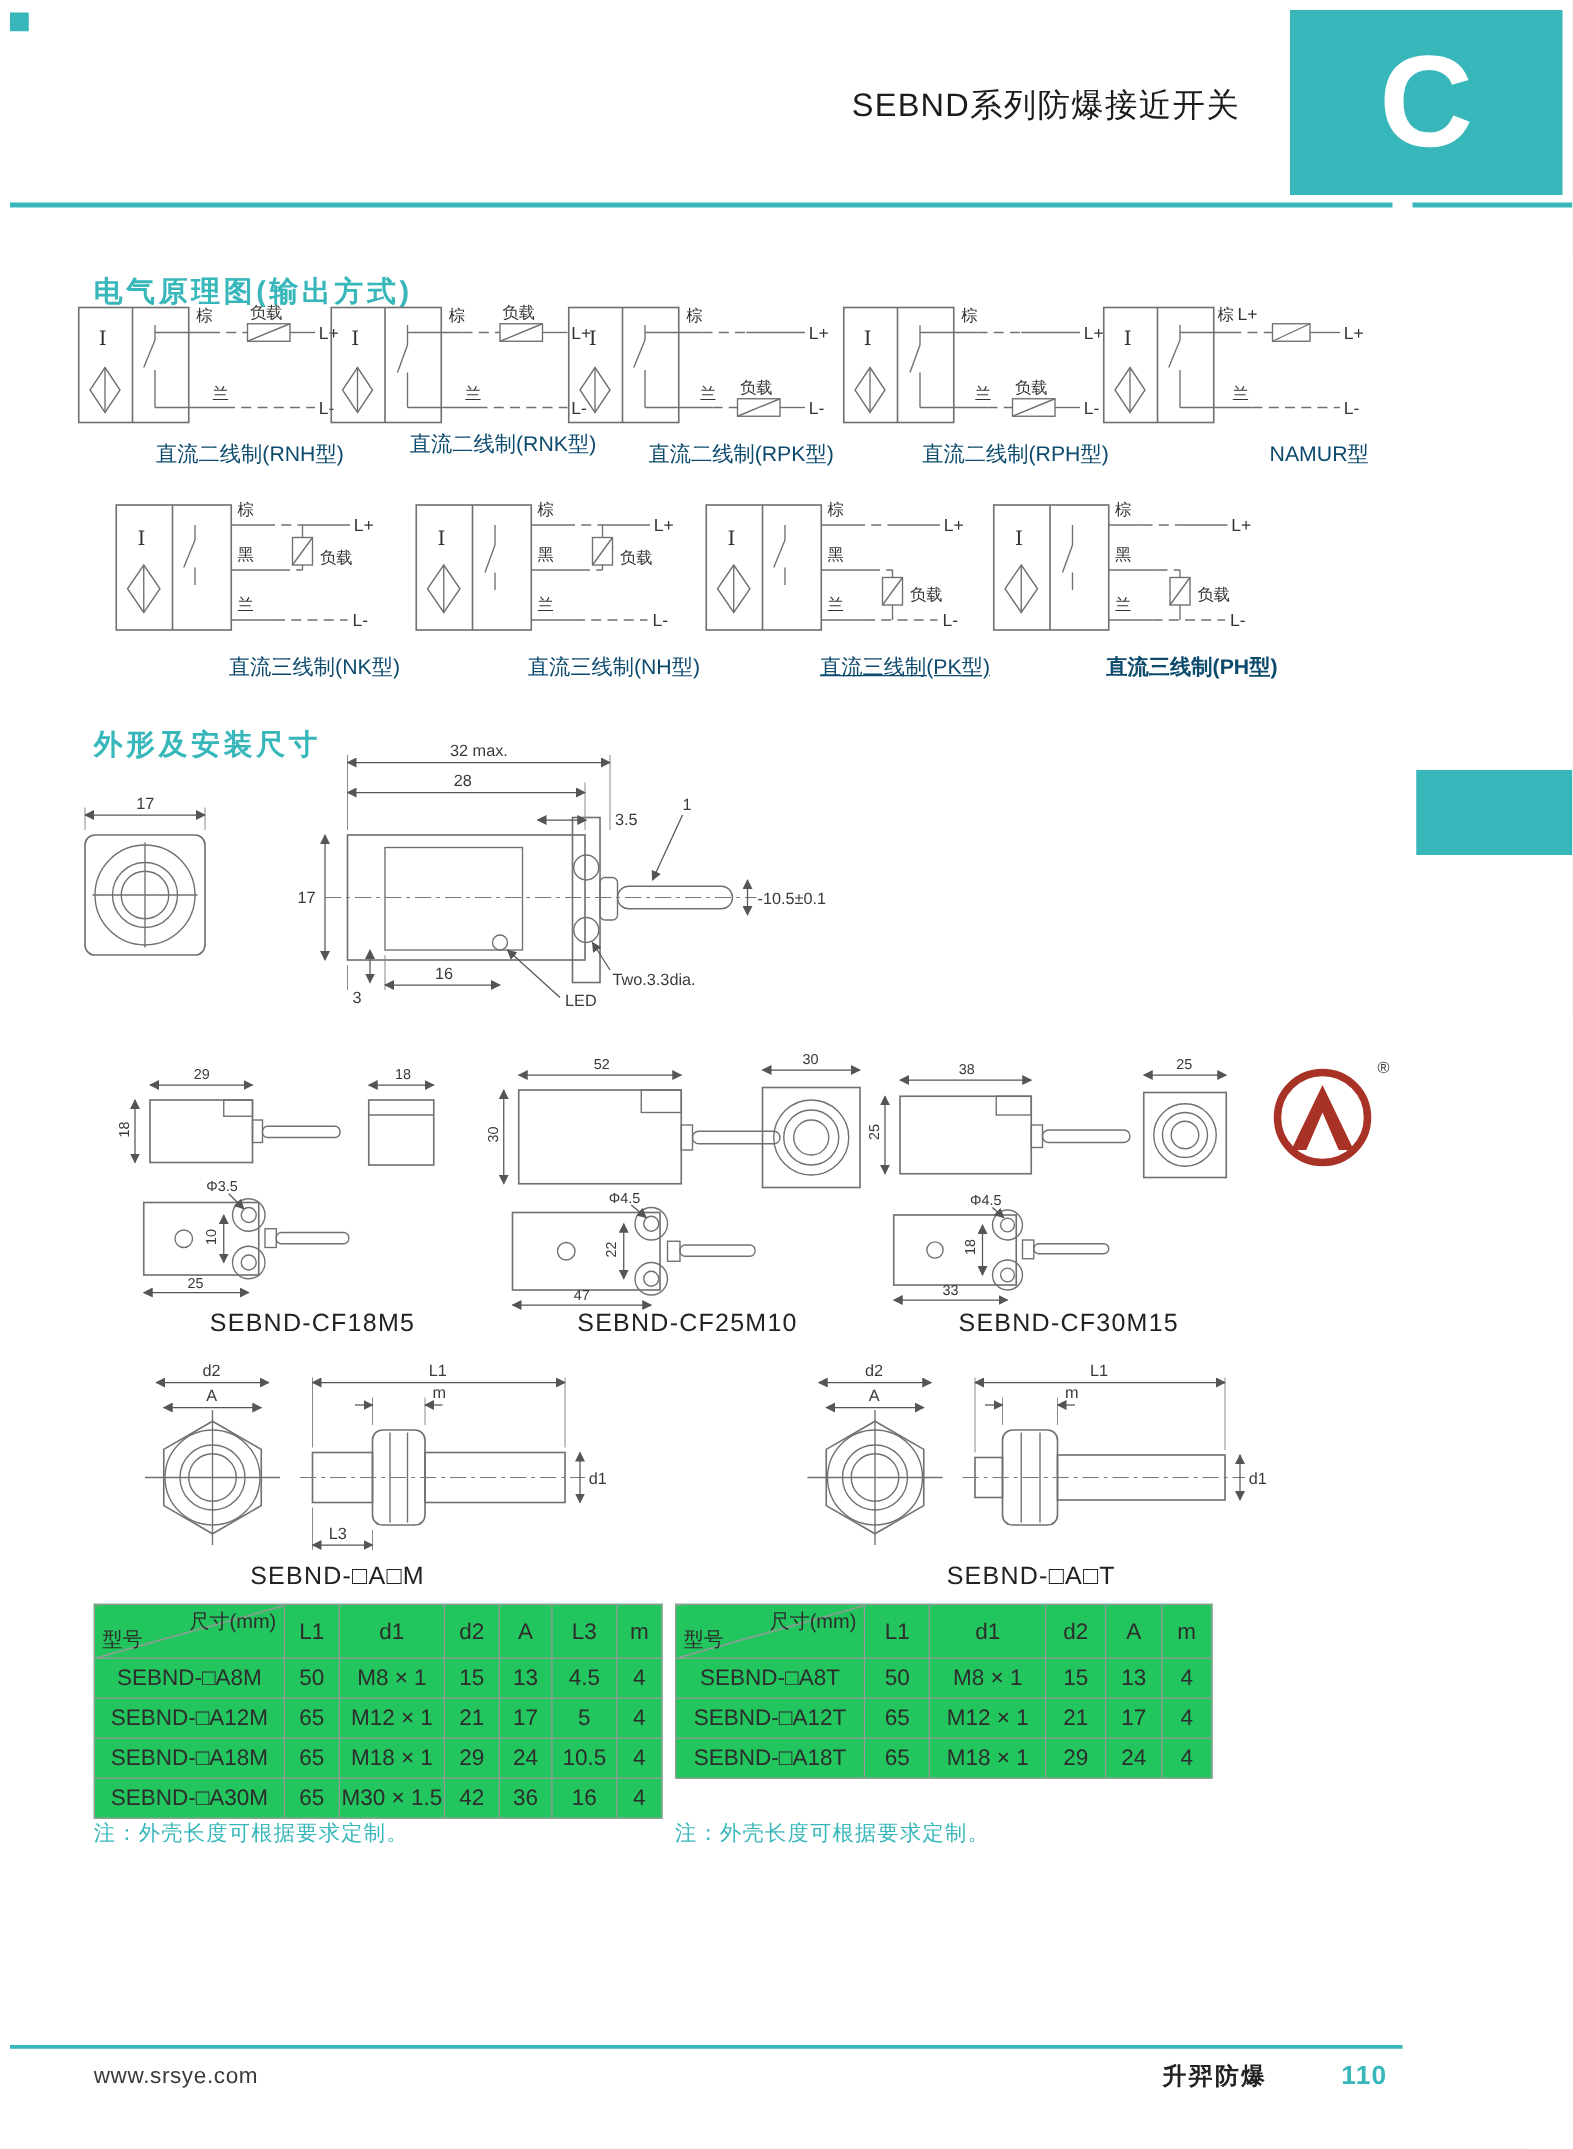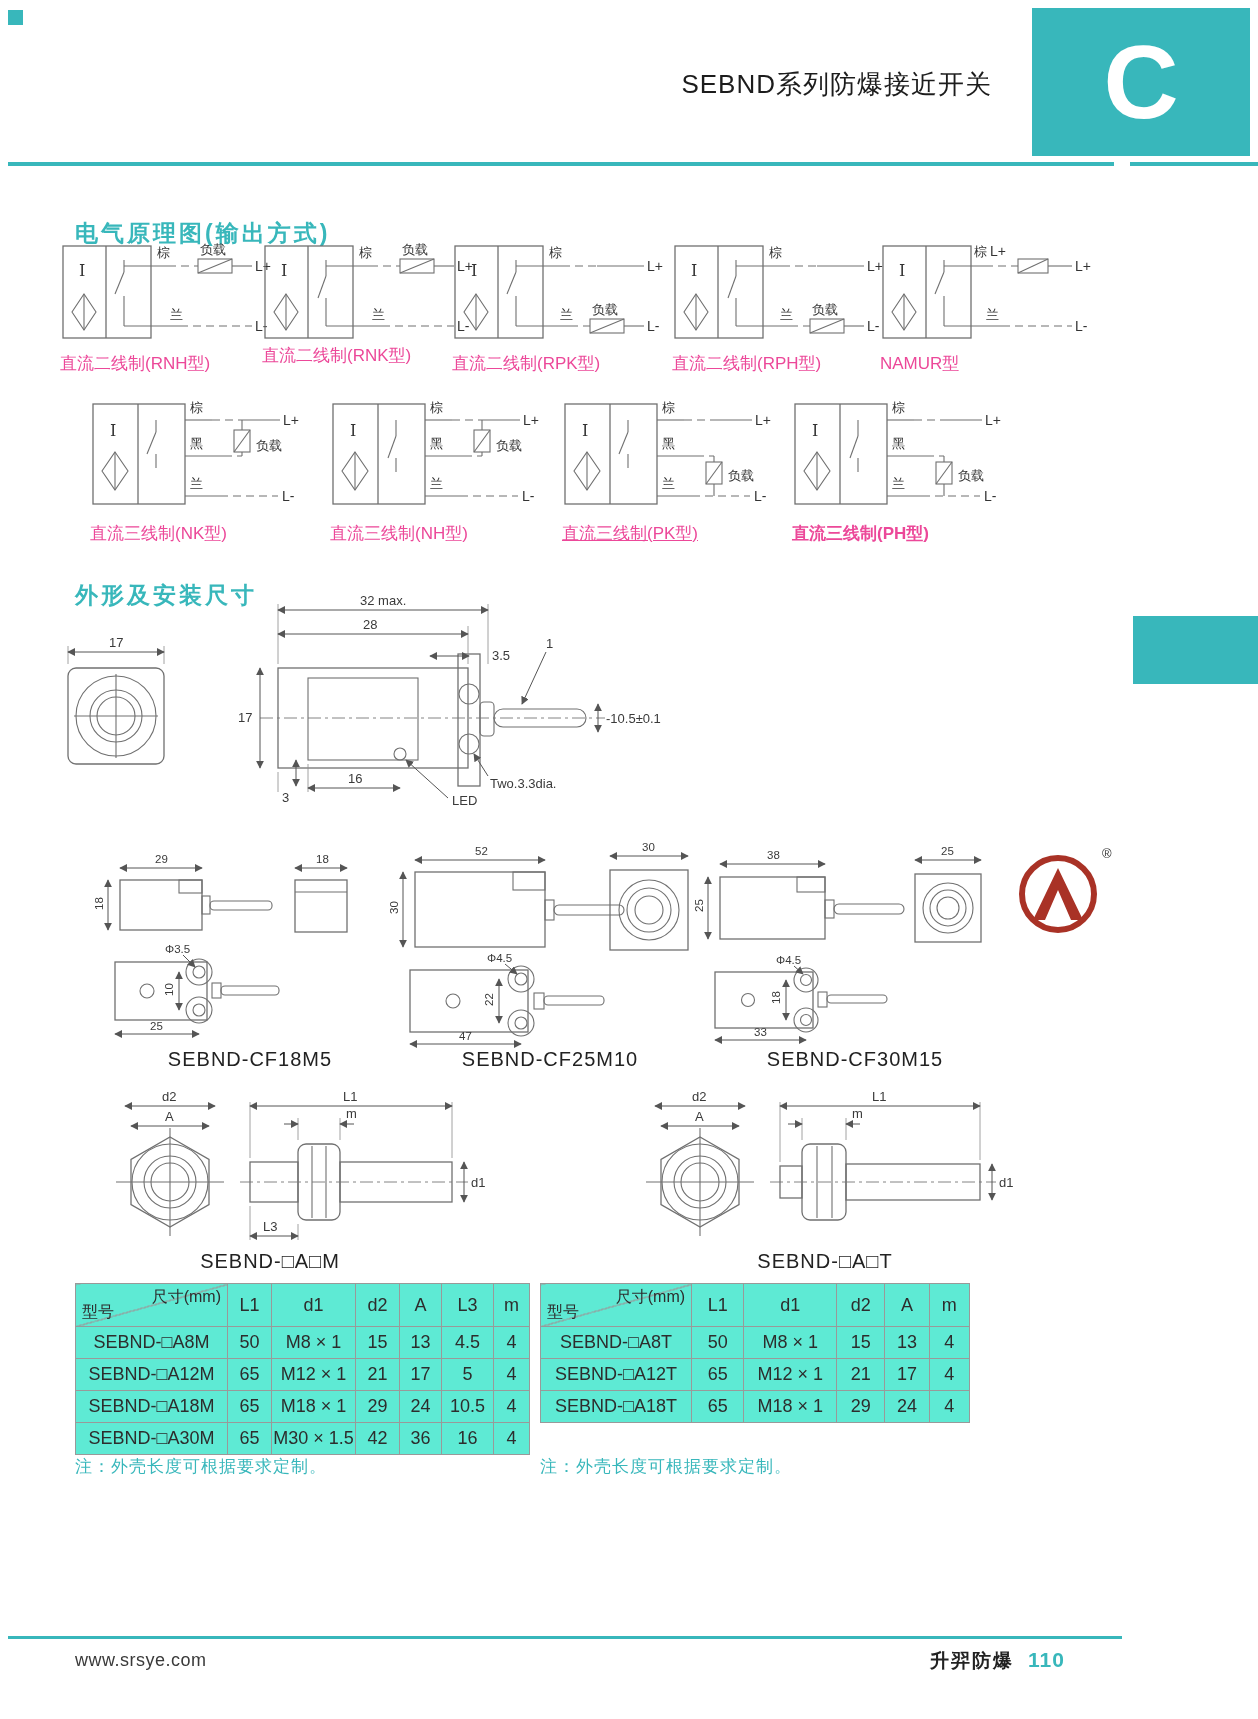--- a/index.html
+++ b/index.html
@@ -9,36 +9,36 @@
   .abs{ position:absolute; }
   .corner-sq{ left:8px; top:10px; width:15px; height:15px; background:var(--teal); }
   .hdr-block{ left:360px; top:60px; width:632px; text-align:right; }
   .hdr-title{ font-size:31px; font-weight:bold; color:var(--teal); letter-spacing:3px; }
   .hdr-sub{ font-size:26px; color:#1c1c1c; margin-top:7px; letter-spacing:1px; }
   .chapter-box{ left:1032px; top:8px; width:218px; height:148px; background:var(--teal);
                 display:flex; align-items:center; justify-content:center; }
   .chapter-box span{ color:#fff; font-size:104px; font-weight:bold; line-height:1; }
   .rule{ height:4px; background:var(--teal); }
   .sec-title{ font-size:23px; font-weight:bold; color:var(--teal); letter-spacing:3px;margin-top:24px; }
-  .dlabel{ position:absolute; text-align:left; font-size:17px; color:#ec4899; }
+  .dlabel{ position:absolute; text-align:right; font-size:17px; color:#0c4a6e; }
   .mlabel{ position:absolute; text-align:center; font-size:20px; color:#222; letter-spacing:1px; }
   svg{ overflow:visible; }
   .s{ stroke:var(--ln); stroke-width:1.3; fill:none; }
   .s2{ stroke:var(--ln); stroke-width:1.1; fill:none; }
   .dm{ stroke:var(--dim); stroke-width:1; fill:none; }
   .ext{ stroke:#8a8a8a; stroke-width:.8; fill:none; }
   .cl{ stroke:#777; stroke-width:.9; fill:none; stroke-dasharray:13 4 3 4; }
   .dsh{ stroke-dasharray:8 5; }
   text{ font-family:"Liberation Sans",sans-serif; fill:#333; }
   .wl{ font-size:13px; }
   .term{ font-size:14px; }
   .symI{ font-family:"DejaVu Serif",serif; font-size:16px; }
   .dt{ font-size:13px; fill:#3a3a3a; }
   .dts{ font-size:11.5px; fill:#3a3a3a; }
-  table.spec{ position:absolute; border-collapse:collapse; table-layout:fixed; background:#5eead4; }
+  table.spec{ position:absolute; border-collapse:collapse; table-layout:fixed; background:#22c55e; }
   table.spec td, table.spec th{ border:1px solid var(--tbl); font-size:18px; font-weight:normal;
      color:#2d2d2d; text-align:center; padding:0; height:31px; }
   table.spec tr.hd td, table.spec tr.hd th{ height:42px; }
   td.corner{ position:relative;
      background:linear-gradient(to bottom right, transparent calc(50% - .6px), #999 calc(50% - .6px), #999 calc(50% + .6px), transparent calc(50% + .6px)); }
   td.corner .ct{ position:absolute; top:3px; right:6px; font-size:16px; }
   td.corner .cb{ position:absolute; bottom:3px; left:6px; font-size:16px; }
   .note{ position:absolute; color:var(--teal); font-size:17px; letter-spacing:1px; }
   .foot-site{ font-size:18px; color:#3a3a3a; letter-spacing:.5px; }
   .foot-brand{ font-size:19px; font-weight:bold; color:#222; letter-spacing:2px; }
@@ -645,18 +645,18 @@
   <svg class="abs" style="left:1012px;top:840px;" width="105" height="100">
     <circle cx="46" cy="54" r="36" fill="none" stroke="#a93226" stroke-width="6"></circle>
     <path d="M46,28 L71,80 L59,80 L46,50 L33,80 L21,80 Z" fill="#a93226"></path>
     <text x="90" y="18" font-size="13" fill="#444">®</text>
   </svg>
 
   <div class="abs rtab"></div>
 
   <div class="abs rule" style="left:8px;top:1636px;width:1114px;height:3px;"></div>
   <div class="abs foot-site" style="left:75px;top:1650px;">www.srsye.com</div>
-  <div class="abs" style="left:930px;top:1648px;display:flex;align-items:baseline;">
+  <div class="abs" style="left:930px;top:1648px;display:flex;align-items:baseline;gap:45px;">
     <span class="foot-brand">升羿防爆</span>
     <span class="foot-num">110</span>
   </div>
 
 </div>
 
 </body></html>

